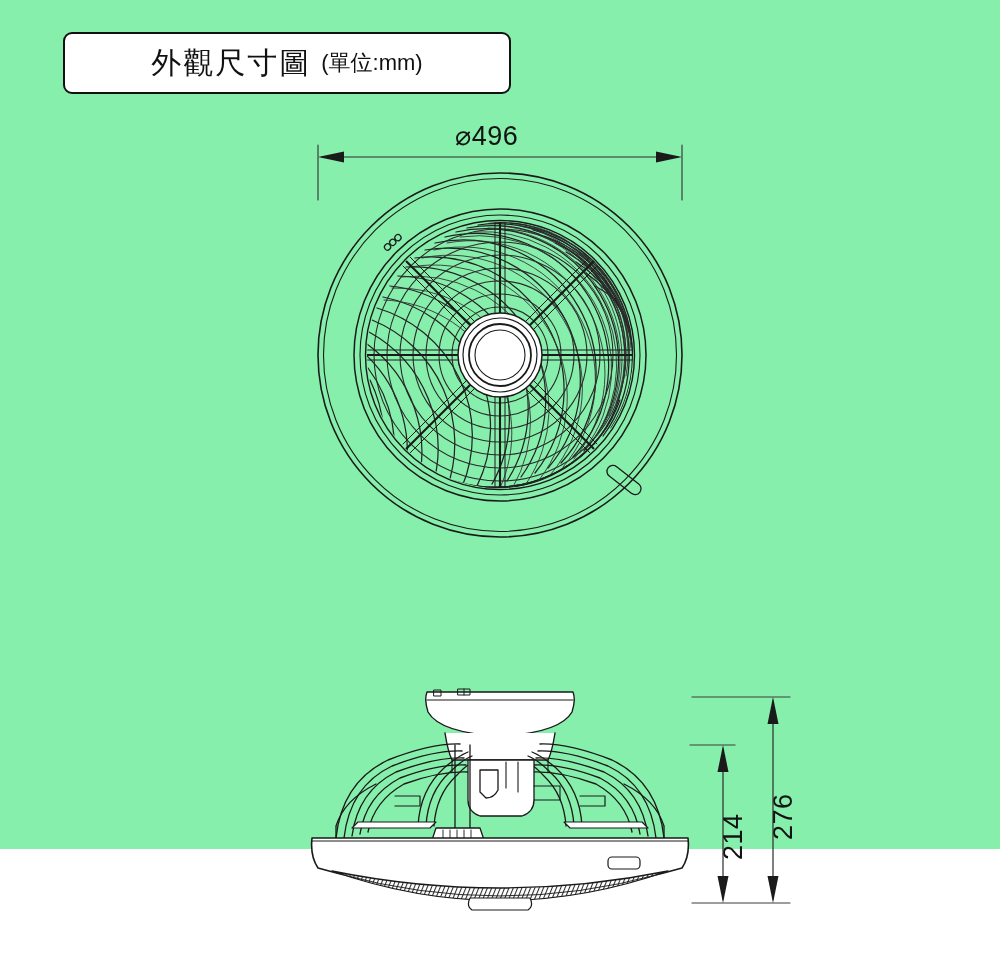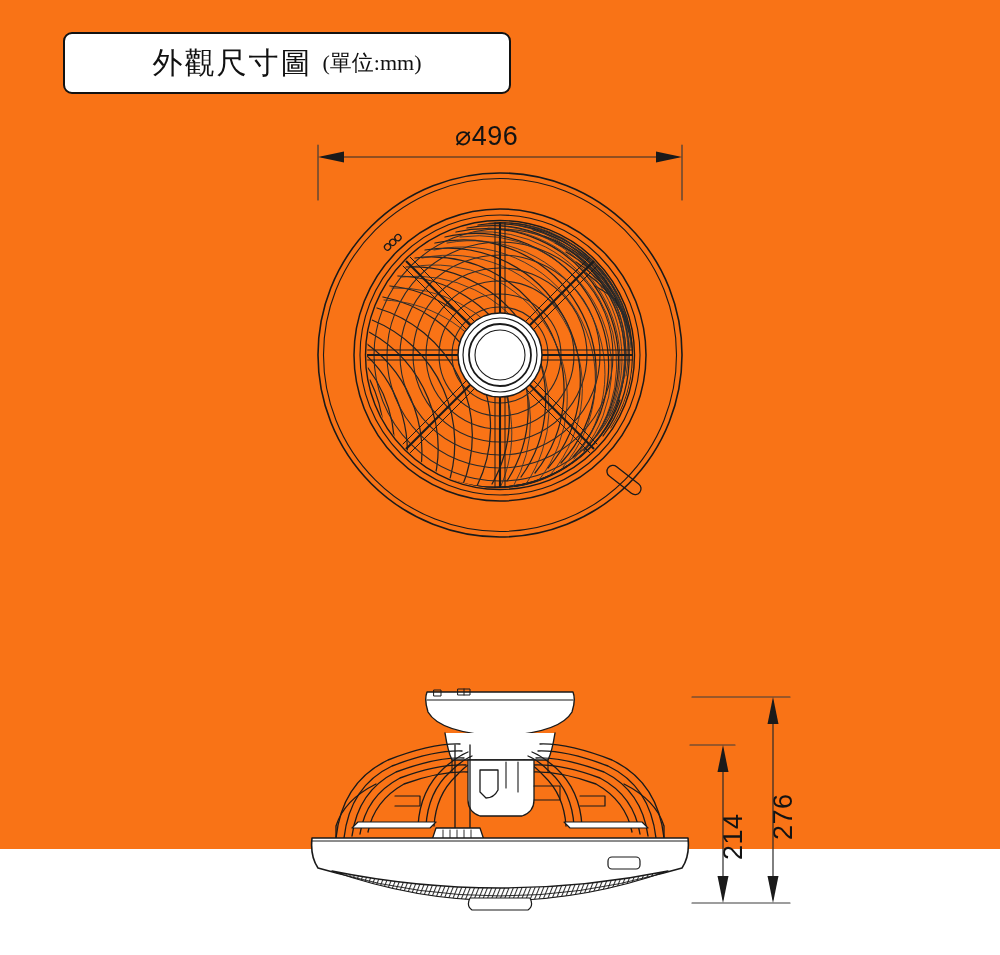--- a/index.html
+++ b/index.html
@@ -14,21 +14,21 @@
     overflow: hidden;
     font-family: "Liberation Sans", sans-serif;
     color: #1a1a1a;
   }
 
   #sheet {
     position: absolute;
     left: 0; top: 0;
     width: 1000px;
     height: 849px;
-    background: #f97316;
+    background: #86efac;
   }
 
   
   .title-box {
     position: absolute;
     left: 63px;
     top: 32px;
     width: 448px;
     height: 62px;
     border: 2.2px solid #121212;
@@ -42,21 +42,21 @@
   .title-main {
     font-size: 30px;
     letter-spacing: 2px;
     color: #111111;
     font-family: "Liberation Sans", sans-serif;
   }
   .title-unit {
     font-size: 22px;
     margin-left: 10px;
     color: #111111;
-    font-family: Liberation Serif, serif;
+    font-family: Liberation Sans, sans-serif;
   }
 
   
   .dim-label {
     position: absolute;
     font-size: 27px;
     color: #131313;
     letter-spacing: 0.5px;
     white-space: nowrap;
   }

